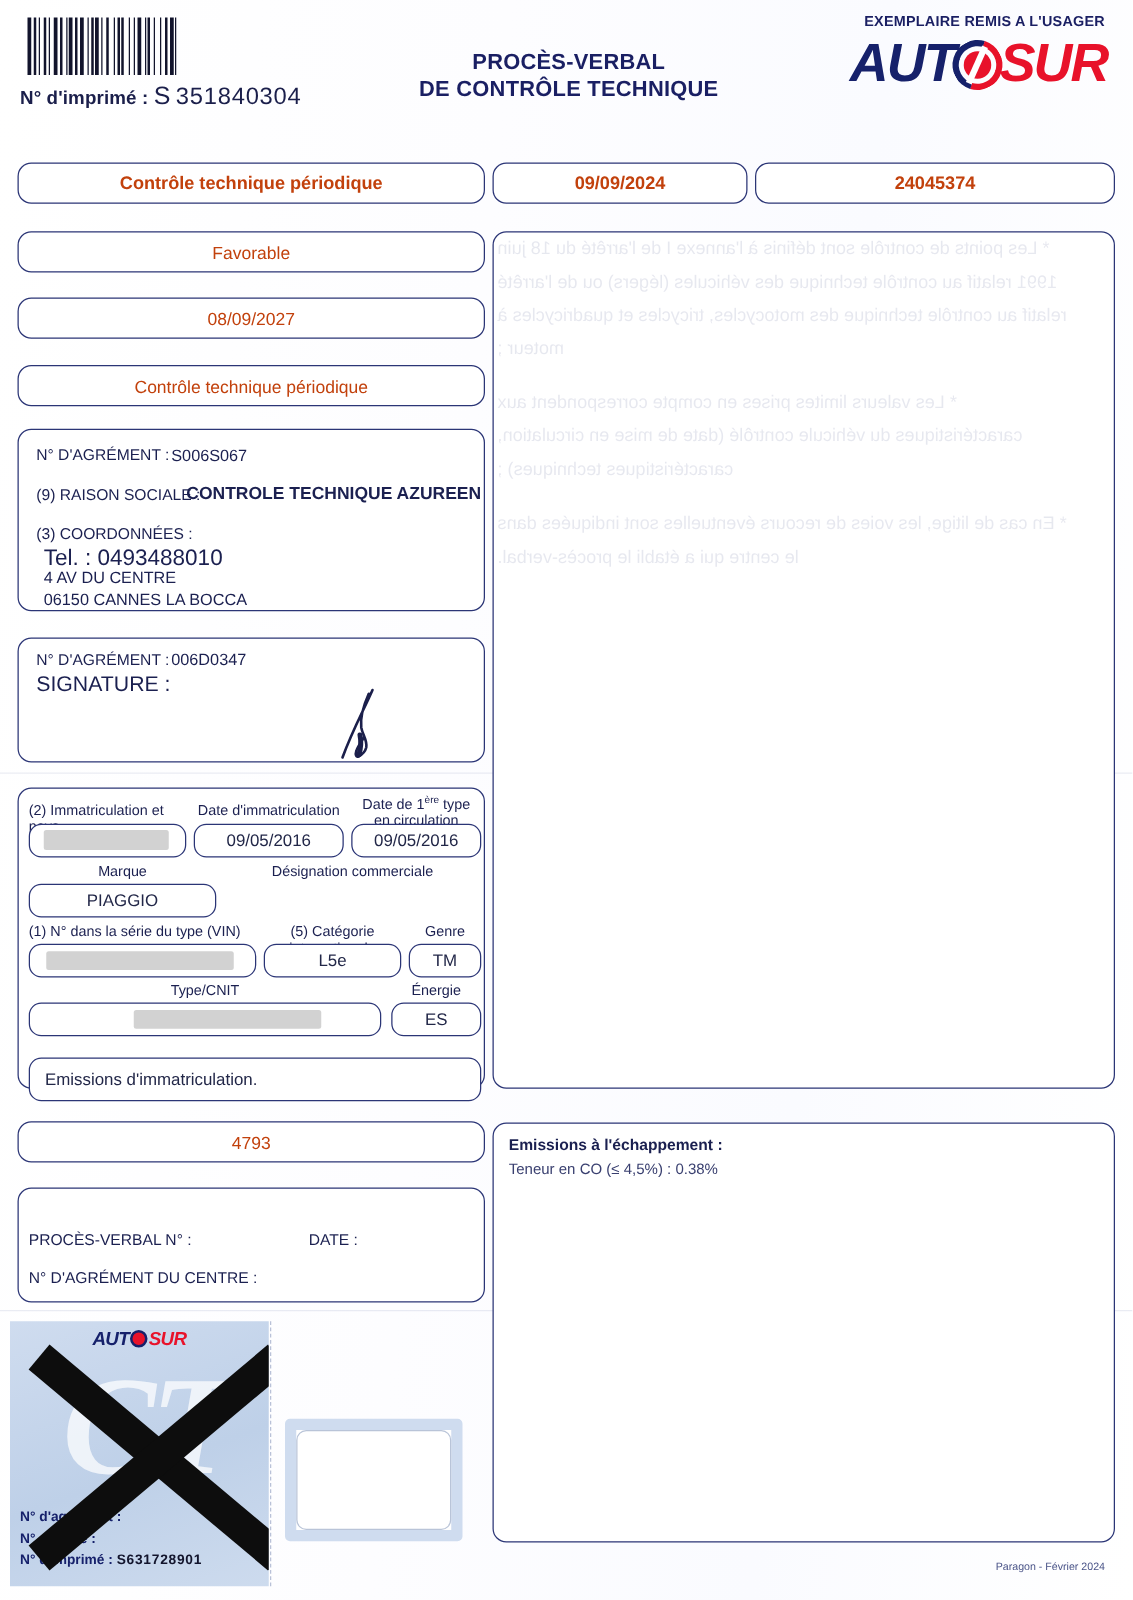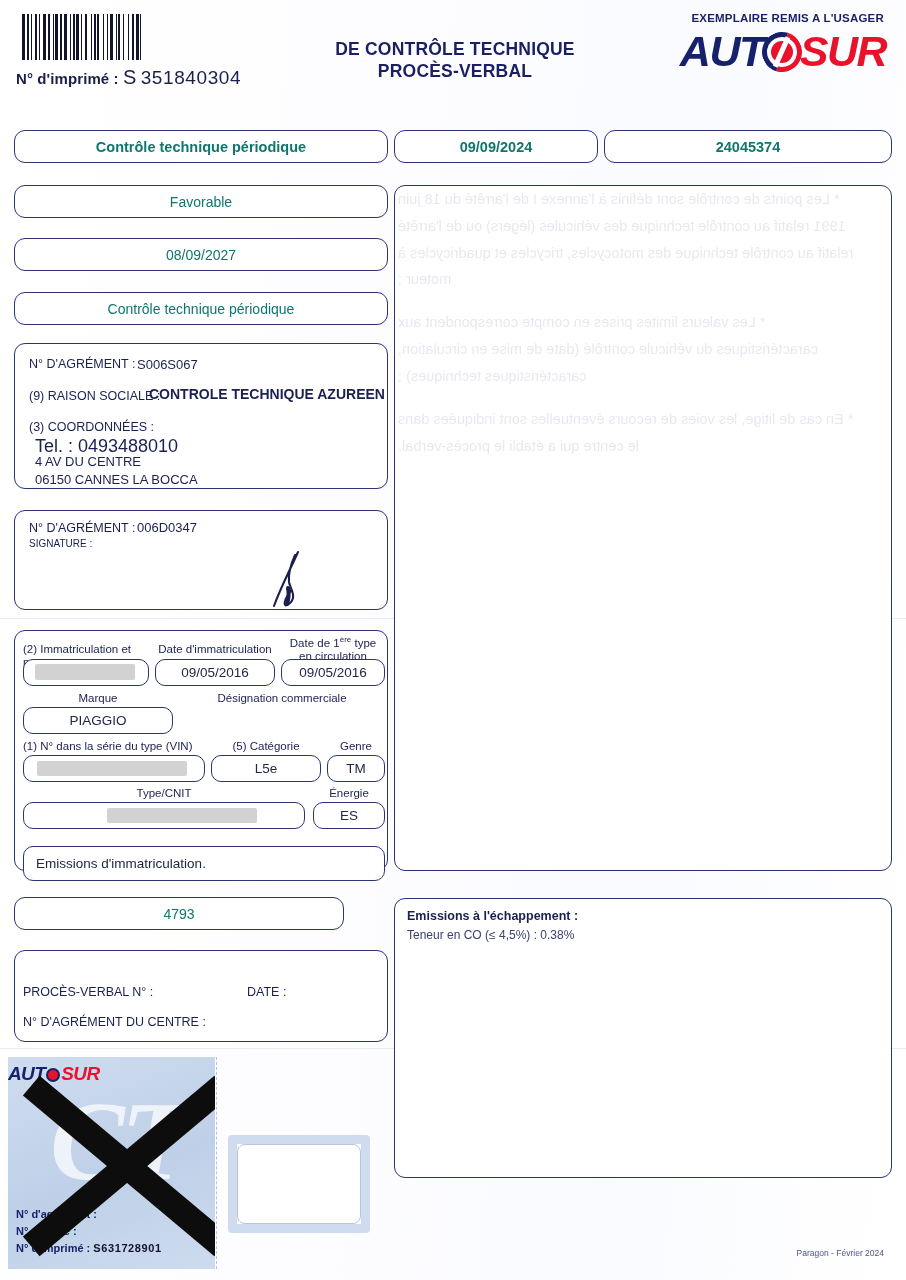--- a/index.html
+++ b/index.html
@@ -37,21 +37,21 @@
   .logo .ring .slash{position:absolute;left:17px;top:4px;width:5px;height:32px;background:#fff;
      transform:rotate(24deg);}
 
   
   .card{position:absolute;box-sizing:border-box;border:1.6px solid #2b3576;border-radius:11px;background:#fff;}
   .hdr{box-sizing:border-box;border:1.6px solid #2b3576;border-radius:10px;
      text-align:center;font-size:11.5px;font-weight:700;letter-spacing:.15px;
      display:flex;align-items:center;justify-content:center;}
   .hdr.light{background:linear-gradient(#aab4e2,#8e9cd4);color:#181d5e;}
   .hdr.dark{background:#181f5f;color:#ffffff;}
-  .val{display:flex;align-items:center;justify-content:center;font-size:14px;color:#0f766e;}
+  .val{display:flex;align-items:center;justify-content:center;font-size:14px;color:#c2410c;}
   .val.bold{font-weight:700;font-size:14.5px;}
 
   
   .pill{position:absolute;box-sizing:border-box;border:1.4px solid #2b3576;border-radius:10px;
      background:#fff;display:flex;align-items:center;justify-content:center;
      font-size:13.5px;color:#222748;}
   .lab{position:absolute;text-align:center;font-size:11.5px;color:#1b2050;line-height:1.15;}
   .lab.left{text-align:left;}
   .redact{position:absolute;background:#d2d2d2;border-radius:2px;}
 
@@ -66,22 +66,22 @@
 
   
   .sig{position:absolute;left:258px;top:548px;width:60px;height:62px;}
 
   
   .sticker{position:absolute;left:8px;top:1057px;width:207px;height:212px;
      background:linear-gradient(160deg,#cfdcef,#bed0e8 55%,#cddbee);overflow:hidden;}
   .sticker .ct{position:absolute;left:6px;top:28px;width:100%;text-align:center;
      font-family:"Liberation Serif",serif;font-style:italic;font-size:112px;font-weight:700;
      color:rgba(255,255,255,.72);line-height:1;letter-spacing:-4px;}
-  .sticker .slogo{position:absolute;left:0;right:0;top:6px;
-     font-size:19px;font-weight:700;font-style:italic;letter-spacing:-.6px;}
+  .sticker .slogo{position:absolute;left:0;right:0;top:6px;text-align:center;
+     font-size:15px;font-weight:700;font-style:italic;letter-spacing:-.6px;}
   .sticker .slogo .a{color:#16216b;}
   .sticker .slogo .b{color:#e8122a;}
   .sticker .slogo .dot{display:inline-block;width:14px;height:14px;border-radius:50%;
      background:#e8122a;border:2px solid #16216b;box-sizing:border-box;vertical-align:-2px;margin:0 1px;}
   .sticker .lines{position:absolute;left:8px;bottom:12px;font-size:11px;font-weight:700;
      color:#16216b;line-height:1.55;}
   .sticker .lines .pn{font-weight:700;letter-spacing:.6px;color:#12142c;}
   .xmark i{position:absolute;left:-6px;top:96px;width:250px;height:26px;background:#0d0d0d;}
   .xmark i.r1{transform:rotate(40deg);}
   .xmark i.r2{transform:rotate(-40deg);}
@@ -130,22 +130,22 @@
     <i style="left: 118.4px; width: 1px;"></i>
   </div>
 
 <div class="imprime">
   <span>N° d'imprimé :</span>
   <span class="big">S</span>
   <span class="num">351840304</span>
 </div>
 
 <div class="doctitle">
+  <div>PROCÈS-VERBAL</div>
   <div>DE CONTRÔLE TECHNIQUE</div>
-  <div>PROCÈS-VERBAL</div>
 </div>
 
 <div class="exemplaire">EXEMPLAIRE REMIS A L'USAGER</div>
 
 <div class="logo">
   <span class="a">AUT</span>
   <span class="ring">
     <span class="o1"></span>
       <span class="o2"></span>
       <span class="slash"></span>
@@ -201,21 +201,21 @@
   <div class="free" style="left:14px;top:76px;font-size:12.5px">(3) COORDONNÉES :</div>
   <div class="free" style="left:20px;top:92px;font-size:18px">Tel. : 0493488010</div>
   <div class="free" style="left:20px;top:110px;font-size:13px">4 AV DU CENTRE</div>
   <div class="free" style="left:20px;top:128px;font-size:13px">06150 CANNES LA BOCCA</div>
 </div>
 
 <div class="hdr light" style="left:14px;top:493px;width:374px;height:17px">(9) IDENTIFICATION DU CONTRÔLEUR</div>
 <div class="card" style="left:14px;top:510px;width:374px;height:100px">
   <div class="free" style="left:14px;top:10px;font-size:12.5px">N° D'AGRÉMENT :</div>
   <div class="free" style="left:122px;top:9px;font-size:13px">006D0347</div>
-  <div class="free" style="left:14px;top:27px;font-size:10px">SIGNATURE :</div>
+  <div class="free" style="left:14px;top:27px;font-size:17px">SIGNATURE :</div>
 </div>
 <svg class="sig" viewBox="0 0 60 62">
   <path d="M40 4 C34 18 24 36 16 58 M37 7 C33 16 30 26 31 34 C32 40 36 44 35 50 C34 54 31 56 29 57 C27 58 26 56 27 53 C28 49 31 46 33 42" fill="none" stroke="#1b1f4b" stroke-width="2.1" stroke-linecap="round"></path>
   <path d="M30 40 C31 45 31 50 29 56" fill="none" stroke="#1b1f4b" stroke-width="4" stroke-linecap="round"></path>
 </svg>
 
 <div class="hdr light" style="left:14px;top:613px;width:374px;height:17px">IDENTIFICATION DU VÉHICULE</div>
 <div class="card" style="left:14px;top:630px;width:374px;height:241px">
 
   <div class="lab left" style="left:8px;top:12px;width:130px">(2) Immatriculation et pays</div>
@@ -265,33 +265,33 @@
   <div class="pill" style="left:298px;top:171px;width:72px;height:27px">
     <span>ES</span>
   </div>
 
   <div class="pill" style="left:8px;top:215px;width:362px;height:35px;justify-content:flex-start;padding-left:12px">
     <span>Emissions d'immatriculation.</span>
   </div>
 </div>
 
 <div class="hdr light" style="left:14px;top:880px;width:374px;height:17px">(4) KILOMÉTRAGE RELEVÉ</div>
-<div class="card" style="left:14px;top:897px;width:330px;height:33px">
+<div class="card" style="left:14px;top:897px;width:374px;height:33px">
   <div class="val" style="height:100%">4793</div>
 </div>
 
 <div class="hdr light" style="left:14px;top:933px;width:374px;height:17px">INFORMATIONS SUR LE CONTRÔLE TECHNIQUE DÉFAVORABLE</div>
 <div class="card" style="left:14px;top:950px;width:374px;height:92px">
   <div class="free" style="left:8px;top:34px;font-size:12.5px">PROCÈS-VERBAL N° :</div>
   <div class="free" style="left:232px;top:34px;font-size:12.5px">DATE :</div>
   <div class="free" style="left:8px;top:64px;font-size:12.5px">N° D'AGRÉMENT DU CENTRE :</div>
 </div>
 
 <div class="hdr dark" style="left:394px;top:880px;width:498px;height:18px">MESURES RÉALISÉES ET VALEURS LIMITES CORRESPONDANTES</div>
-<div class="card" style="left:394px;top:898px;width:498px;height:280px">
+<div class="card" style="left:394px;top:898px;width:498px;height:336px">
   <div class="free b" style="left:12px;top:10px;font-size:12.5px">Emissions à l'échappement :</div>
   <div class="free" style="left:12px;top:29px;font-size:12px;color:#3a4070">Teneur en CO (≤ 4,5%) : 0.38%</div>
 </div>
 
 <div class="sticker">
   <div class="ct">CT</div>
   <div class="slogo">
     <span class="a">AUT</span><span class="dot"></span><span class="b">SUR</span>
   </div>
   <div class="lines">

